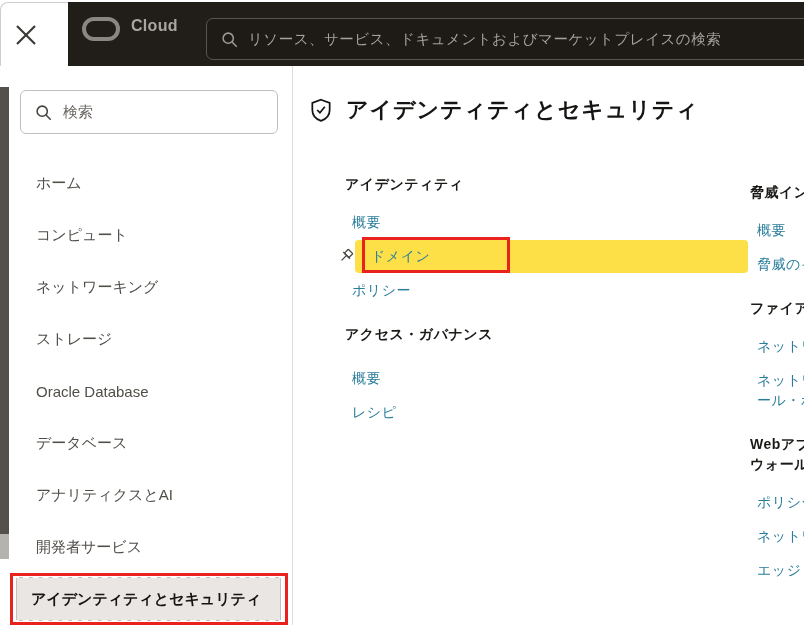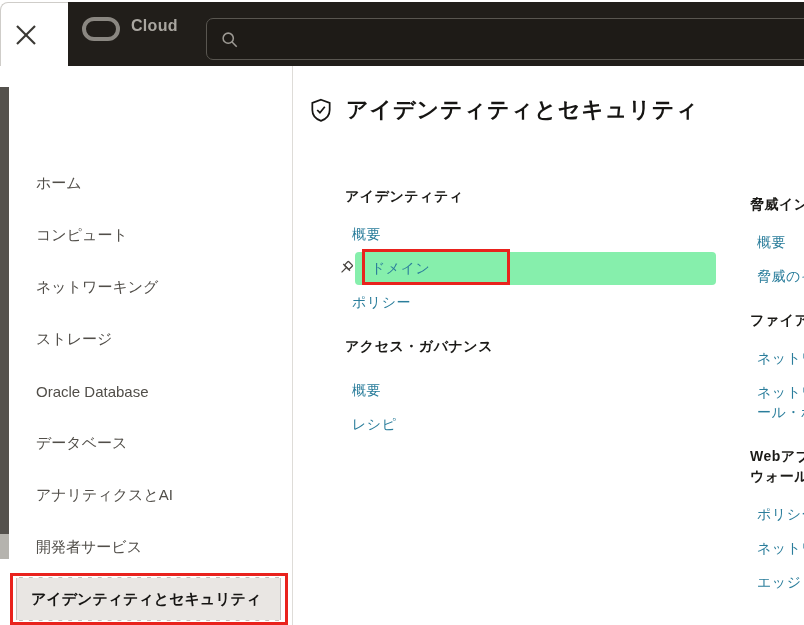--- a/index.html
+++ b/index.html
@@ -44,26 +44,26 @@
 
   
   .main-title-row { position:absolute; left:308px; top:95px; display:flex; align-items:center; gap:12px; }
   .shield { width:26px; height:26px; stroke:#161513; stroke-width:1.6; fill:none; flex:0 0 auto; }
   .page-title { font-size:22px; font-weight:700; color:#161513; letter-spacing:1px; white-space:nowrap; }
 
   .menu-col { position:absolute; top:170px; width:380px; }
   .col-0 { left:345px; }
   .col-1 { left:750px; top:178px; width:240px; }
   .menu-heading { font-size:14px; font-weight:700; color:#1b1a17; line-height:20px;
-    margin:16px 0 18px 0; letter-spacing:0.5px; white-space:pre-line; }
+    margin:4px 0 18px 0; letter-spacing:0.5px; white-space:pre-line; }
   .menu-section { margin-bottom:24px; }
   .link-row { position:relative; margin:0 0 14px 7px; line-height:20px; }
   .menu-link { color:#2a7d9b; font-size:14px; text-decoration:none; cursor:pointer;
     letter-spacing:0.5px; white-space:pre-line; display:inline-block; }
-  .link-row.hl { margin:-6px 0 7px 10px; width:361px; background:#86efac; border-radius:4px;
+  .link-row.hl { margin:-6px 0 7px 10px; width:393px; background:#fde047; border-radius:4px;
     padding:6px 0 7px 16px; }
   .redbox { position:absolute; left:7px; top:-3px; width:148px; height:36px;
     border:3px solid #e9221d; pointer-events:none; }
   .pin { position:absolute; left:-19px; top:7px; width:19px; height:19px;
     stroke:#494642; stroke-width:1.6; fill:none; }
 </style>
 </head>
 <body>
 
 <div class="stage">
@@ -71,30 +71,38 @@
   <div class="topbar">
     <div class="brand">
       <div class="brand-o"></div>
       <span class="brand-txt">Cloud</span>
     </div>
     <div class="top-search">
       <svg class="mag-dark" viewBox="0 0 20 20">
         <circle cx="8.5" cy="8.5" r="6"></circle>
           <line x1="13" y1="13" x2="18.5" y2="18.5"></line>
       </svg>
+      <span class="top-search-ph">リソース、サービス、ドキュメントおよびマーケットプレイスの検索</span>
     </div>
   </div>
   <div class="close-area">
     <svg class="xicon" viewBox="0 0 26 26">
       <line x1="4" y1="4" x2="22" y2="22"></line>
         <line x1="22" y1="4" x2="4" y2="22"></line>
     </svg>
   </div>
 
   <div class="sidebar">
+    <div class="side-search">
+      <svg class="mag-light" viewBox="0 0 20 20">
+        <circle cx="8.5" cy="8.5" r="6"></circle>
+          <line x1="13" y1="13" x2="18.5" y2="18.5"></line>
+      </svg>
+      <span class="side-search-ph">検索</span>
+    </div>
     <div class="side-nav" id="side-nav">
         <div class="side-item">
           <span class="side-label">ホーム</span>
         </div>
         <div class="side-item">
           <span class="side-label">コンピュート</span>
         </div>
         <div class="side-item">
           <span class="side-label">ネットワーキング</span>
         </div>

